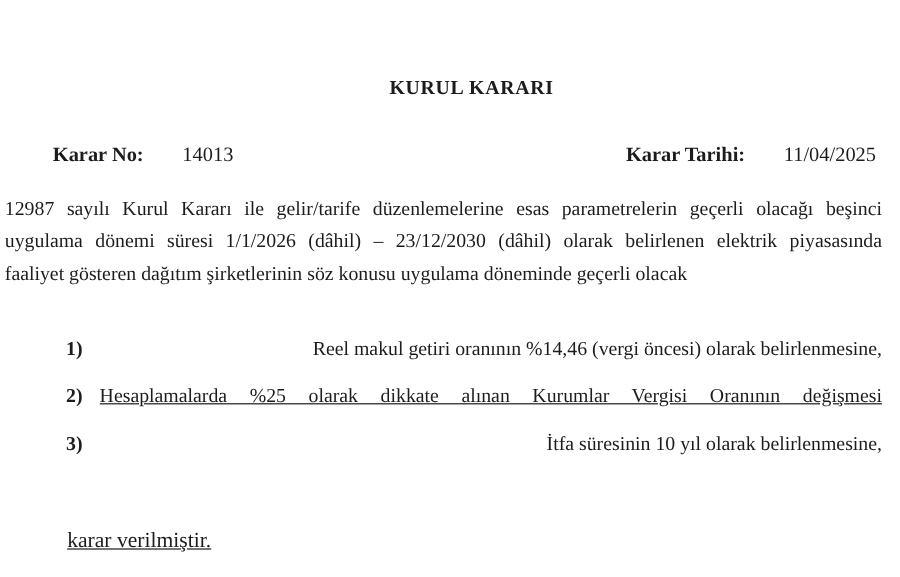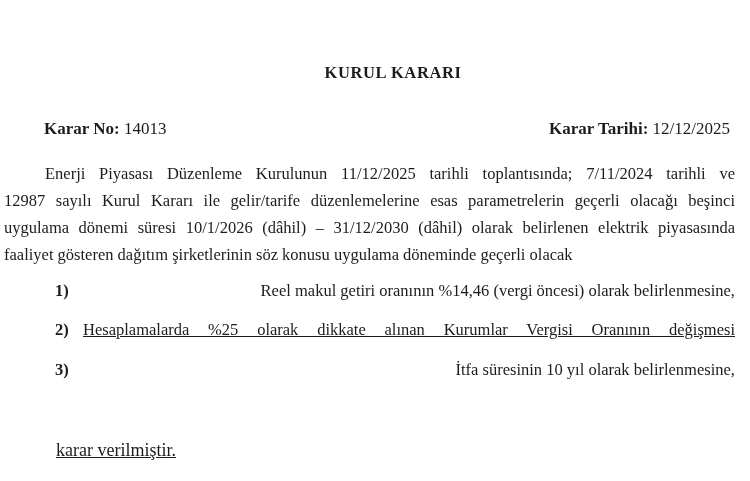--- a/index.html
+++ b/index.html
@@ -41,21 +41,21 @@
     position: absolute;
     left: 44px;
     right: 20px;
     top: 119px;
     display: flex;
     justify-content: space-between;
     font-size: 17px;
     white-space: nowrap;
   }
   .meta-label { font-weight: bold; }
-  .meta-value { font-weight: normal; }
+  .meta-value { font-weight: normal; margin-left: 28px; }
   .intro {
     position: absolute;
     left: 4px;
     top: 160px;
     width: 731px;
     font-size: 16.5px;
     line-height: 27px;
   }
   .just-line {
     text-align: justify;
@@ -118,28 +118,27 @@
 
   <div class="decision-title">KURUL KARARI</div>
 
   <div class="meta-row">
     <div>
       <span class="meta-label">Karar No:</span>
       <span class="meta-value">14013</span>
     </div>
     <div>
       <span class="meta-label">Karar Tarihi:</span>
-      <span class="meta-value">12/12/2025</span>
+      <span class="meta-value">11/04/2025</span>
     </div>
   </div>
 
   <div class="intro">
-    <div class="just-line indent-first">Enerji Piyasası Düzenleme Kurulunun 11/12/2025 tarihli toplantısında; 7/11/2024 tarihli ve</div>
     <div class="just-line">12987 sayılı Kurul Kararı ile gelir/tarife düzenlemelerine esas parametrelerin geçerli olacağı beşinci</div>
-    <div class="just-line">uygulama dönemi süresi 10/1/2026 (dâhil) – 31/12/2030 (dâhil) olarak belirlenen elektrik piyasasında</div>
+    <div class="just-line">uygulama dönemi süresi 1/1/2026 (dâhil) – 23/12/2030 (dâhil) olarak belirlenen elektrik piyasasında</div>
     <div class="plain-line">faaliyet gösteren dağıtım şirketlerinin söz konusu uygulama döneminde geçerli olacak</div>
   </div>
 
   <div class="decision-list">
 
     <div class="list-item list-item-1">
       <span class="item-number">1)</span>
       <span class="item-lines">
         <span class="item-plain" style="display:block">Reel makul getiri oranının %14,46 (vergi öncesi) olarak belirlenmesine,</span>
       </span>

